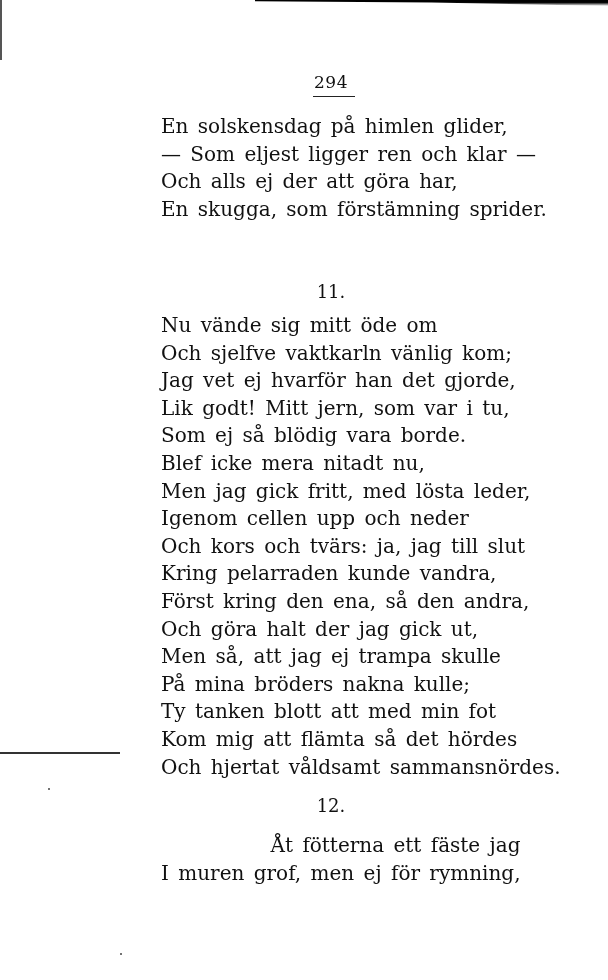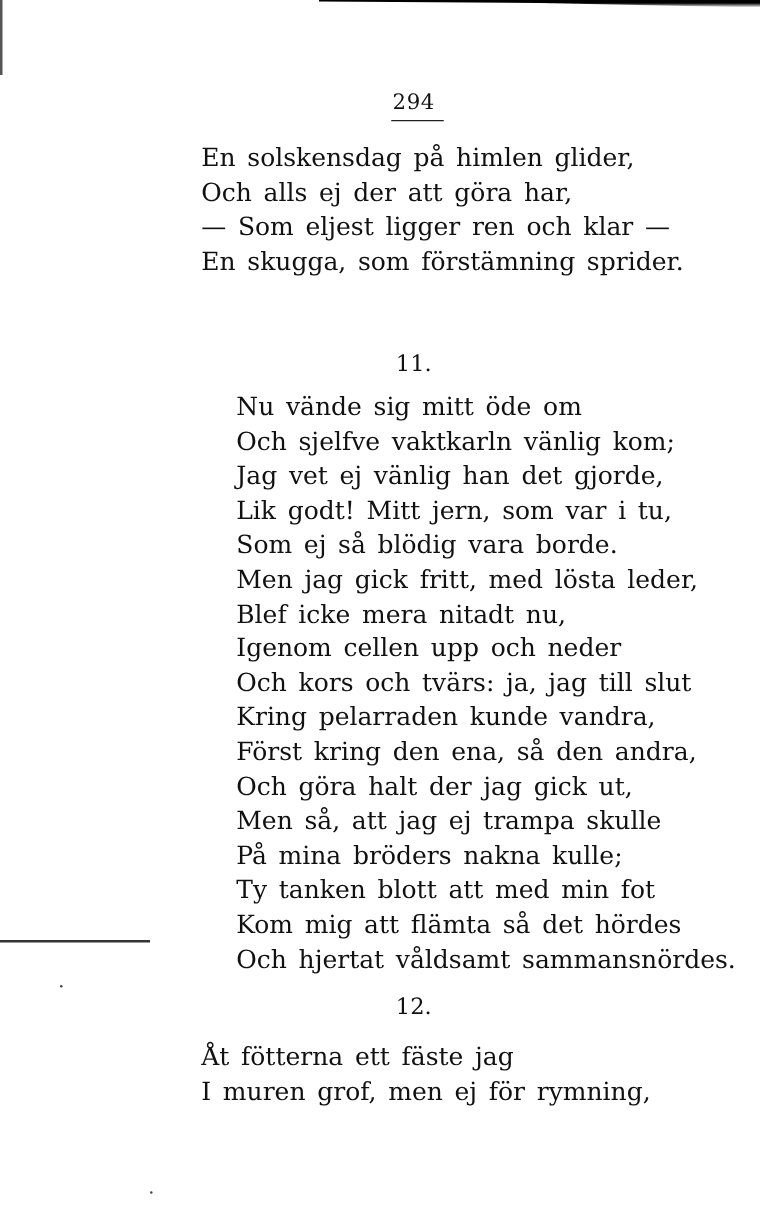--- a/index.html
+++ b/index.html
@@ -96,49 +96,49 @@
 <div class="page">
   <div class="scan-edge-top"></div>
   <div class="scan-edge-left"></div>
   <div class="scan-edge-bottom"></div>
 
   <div class="page-number">294</div>
   <div class="page-number-rule"></div>
 
   <div class="stanza" style="top:113px;">
     <span class="line">En solskensdag på himlen glider,</span>
+    <span class="line">— Som eljest ligger ren och klar —</span>
     <span class="line">Och alls ej der att göra har,</span>
-    <span class="line">— Som eljest ligger ren och klar —</span>
     <span class="line">En skugga, som förstämning sprider.</span>
   </div>
 
   <div class="section-number" style="top:281px;">11.</div>
 
-  <div class="stanza" style="top:312px;margin-left:28px;">
+  <div class="stanza" style="top:312px;">
     <span class="line">Nu vände sig mitt öde om</span>
     <span class="line">Och sjelfve vaktkarln vänlig kom;</span>
-    <span class="line">Jag vet ej vänlig han det gjorde,</span>
+    <span class="line">Jag vet ej hvarför han det gjorde,</span>
     <span class="line">Lik godt! Mitt jern, som var i tu,</span>
     <span class="line">Som ej så blödig vara borde.</span>
+    <span class="line">Blef icke mera nitadt nu,</span>
     <span class="line">Men jag gick fritt, med lösta leder,</span>
-    <span class="line">Blef icke mera nitadt nu,</span>
     <span class="line">Igenom cellen upp och neder</span>
     <span class="line">Och kors och tvärs: ja, jag till slut</span>
     <span class="line">Kring pelarraden kunde vandra,</span>
     <span class="line">Först kring den ena, så den andra,</span>
     <span class="line">Och göra halt der jag gick ut,</span>
     <span class="line">Men så, att jag ej trampa skulle</span>
     <span class="line">På mina bröders nakna kulle;</span>
     <span class="line">Ty tanken blott att med min fot</span>
     <span class="line">Kom mig att flämta så det hördes</span>
     <span class="line">Och hjertat våldsamt sammansnördes.</span>
   </div>
 
   <div class="section-number" style="top:795px;">12.</div>
 
-  <div class="stanza" style="top:832px;">
+  <div class="stanza" style="top:832px;text-align:right;">
     <span class="line">Åt fötterna ett fäste jag</span>
     <span class="line">I muren grof, men ej för rymning,</span>
   </div>
 
   <div class="stray-dot" style="left:48px; top:788px;"></div>
   <div class="stray-dot" style="left:120px; top:953px;"></div>
 </div>
 
 </body></html>

